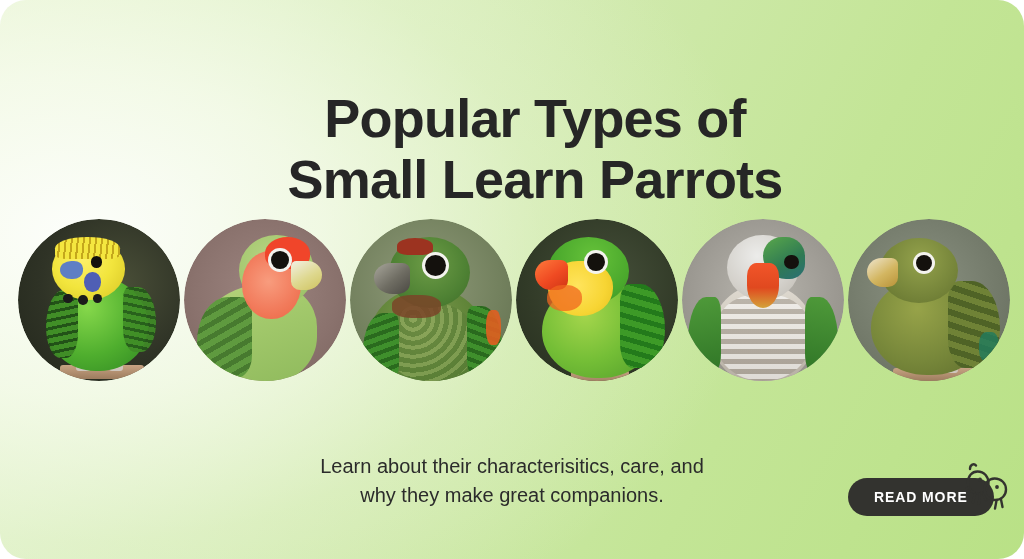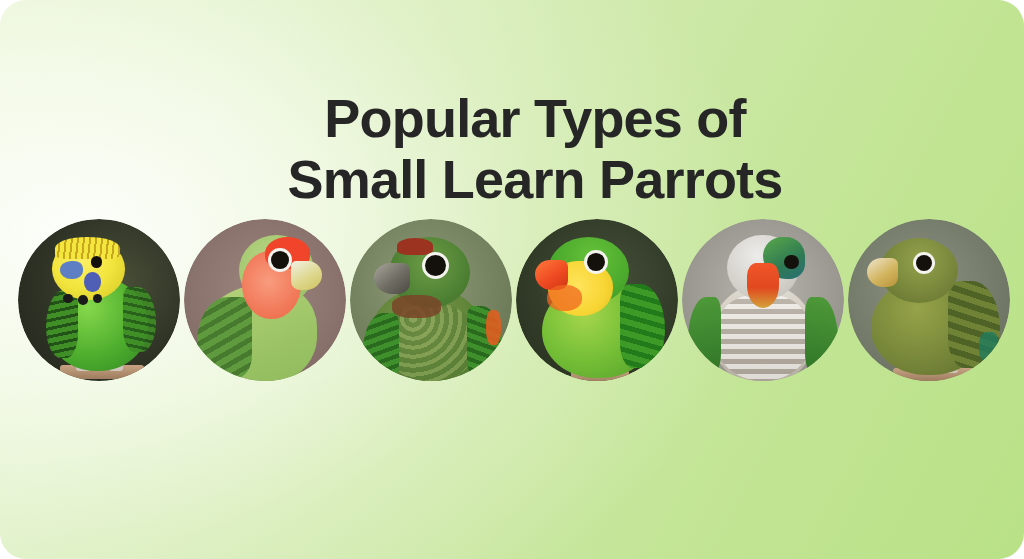--- a/index.html
+++ b/index.html
@@ -314,15 +314,37 @@
              background:radial-gradient(circle at 52% 34%, #94a24c 0%, #76853a 60%, #62712e 100%);"></div>
         <div class="eye" style="left:42%;top:22%;width:10%;height:10%;"></div>
         <div class="beak" style="left:12%;top:24%;width:19%;height:18%;
              border-radius:55% 25% 38% 60%;
              background:linear-gradient(145deg,#efe6cf 0%,#d3b661 55%,#b89238 100%);"></div>
       </div>
     </div>
 
   </div>
 
-
+  <p class="subtitle">
+    <span class="line">Learn about their characterisitics, care, and</span>
+    <span class="line">why they make great companions.</span>
+  </p>
+
+  <div class="cta-wrap">
+    <button class="read-more-btn">READ MORE</button>
+    <svg class="bird-doodle" viewBox="0 0 56 58">
+      <g fill="none" stroke="#33332f" stroke-width="2.4" stroke-linecap="round" stroke-linejoin="round">
+        <path d="M14 11 C14 6.5 18 5 20 7.5"></path>
+        <path d="M21.5 13.5 C28.5 13.5 32.5 19 32.5 25 C32.5 31 28.5 35.5 22.5 35.5 C16.5 35.5 12 31 12 24.5 C12 18 16 13.5 21.5 13.5 Z"></path>
+        <path d="M12.8 29.5 L8 32.5 L13.5 33.8"></path>
+        <path d="M19 36 L17 44"></path>
+        <path d="M23.5 36 L23 45.5"></path>
+        <path d="M27 35 L30 42"></path>
+        <circle cx="24" cy="21.5" r="1.9" fill="#33332f" stroke="none"></circle>
+        <path d="M38.5 20.5 C45.5 20.5 50 25.5 50 31.5 C50 37.5 45.5 42 39 42 C32.5 42 28.5 37.5 28.5 31.5 C28.5 25.5 32.5 20.5 38.5 20.5 Z"></path>
+        <path d="M40.5 42.5 L39 50.5"></path>
+        <path d="M45 41.5 L46.5 49"></path>
+        <circle cx="41" cy="29" r="1.9" fill="#33332f" stroke="none"></circle>
+      </g>
+    </svg>
+  </div>
 
 </div>
 
 </body></html>

